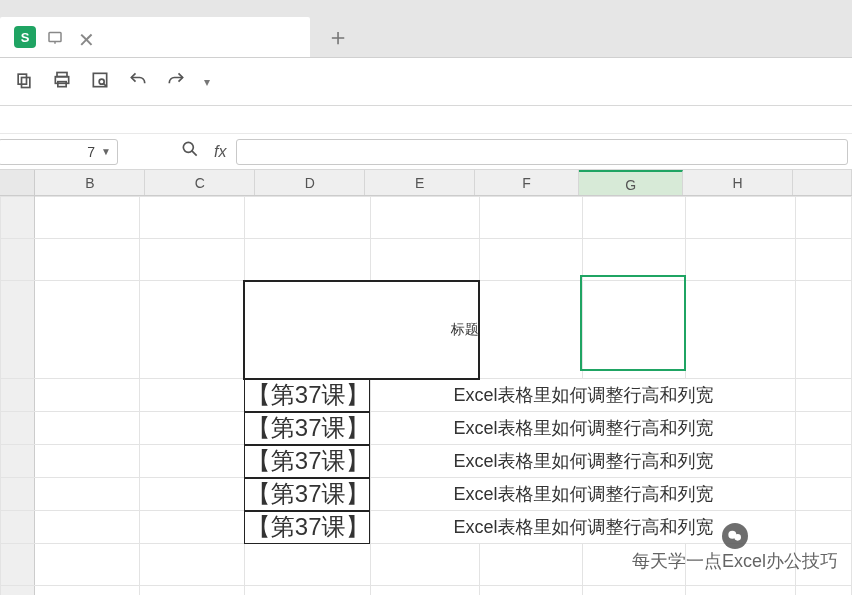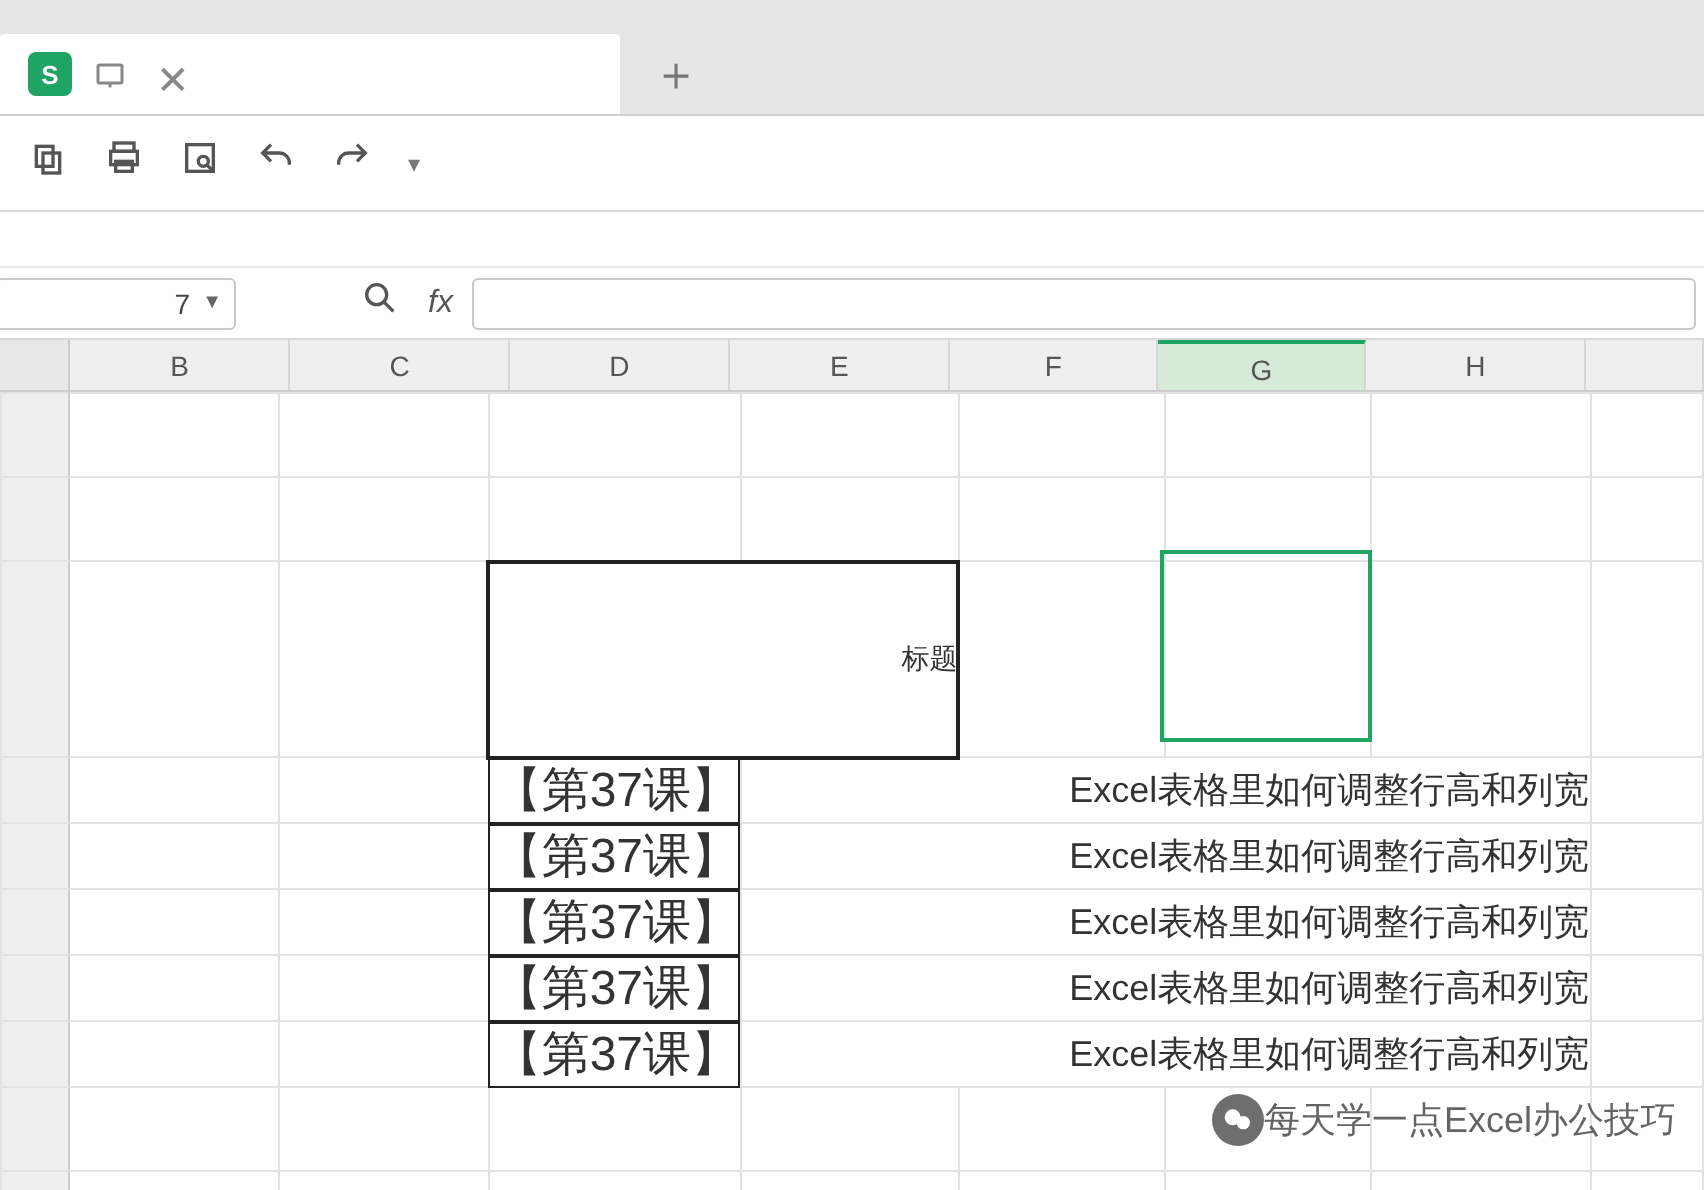--- a/index.html
+++ b/index.html
@@ -53,28 +53,28 @@
   .cG { width: 106px; }
   .cH { width: 112px; }
   .cI { width: 60px; }
 
   
   .title-cell { outline: 2px solid #222; outline-offset: -1px; text-align: right; font-size: 34px; color: #333; height: 98px !important; }
 
   
   tr.data td { height: 28px; }
   tr.data td.lesson { outline: 1px solid #222; outline-offset: -1px; text-align: left; padding-left: 2px; font-size: 24px; color: #333; margin-top: 19px; }
-  tr.data td.desc { text-align: right; padding-left: 2px; font-size: 18px; color: #333; }
+  tr.data td.desc { text-align: center; padding-left: 2px; font-size: 18px; color: #333; }
 
   
   .active-cell-border { position: absolute; border: 2px solid #1fa463; pointer-events: none; }
   .active-cell-border.sel2 { left: 580px; top: 105px; width: 106px; height: 96px; border-style: solid; }
 
   
-  .watermark { position: absolute; right: 14px; bottom: 22px; display: flex; align-items: center; gap: 0; color: #4a4a4a; font-size: 18px; opacity: 0.85; }
+  .watermark { position: absolute; right: 14px; bottom: 22px; display: flex; align-items: center; gap: 0; color: #4a4a4a; font-size: 18px; opacity: 0.85; flex-direction: column; }
   .wm-icon { width: 26px; height: 26px; background: #555; border-radius: 50%; display: flex; align-items: center; justify-content: center; color: #fff; font-size: 13px; }
 
   
   .cSliver { width: 30px; }
 </style>
 </head>
 <body>
 
 <div class="tabbar">
   <div class="tab">

